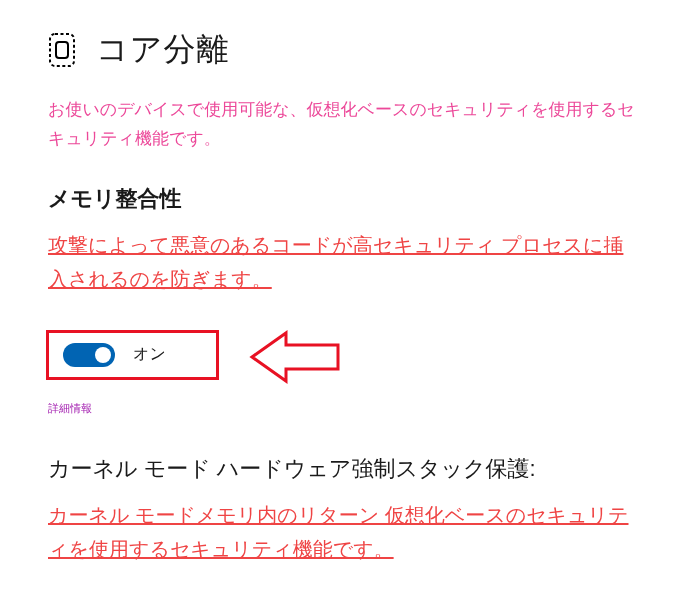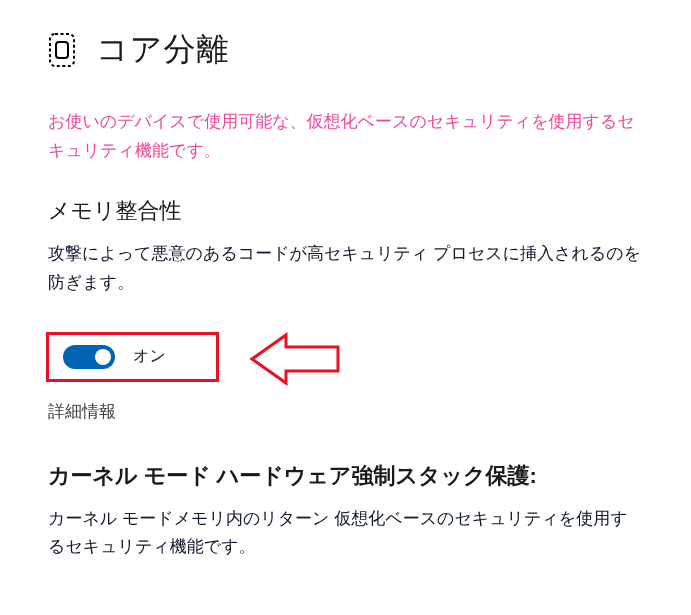--- a/index.html
+++ b/index.html
@@ -12,21 +12,21 @@
       background: #ffffff;
       width: 691px;
       height: 615px;
       padding: 28px 48px;
       color: #1a1a1a;
     }
     .page-header {
       display: flex;
       align-items: center;
       gap: 20px;
-      margin-bottom: 36px;
+      margin-bottom: 24px;
     }
     .page-header .icon {
       width: 28px;
       height: 36px;
       display: flex;
       align-items: center;
       justify-content: center;
     }
     .page-title {
       font-size: 32px;
@@ -34,28 +34,29 @@
       letter-spacing: 1px;
     }
     .description {
       font-size: 17px;
       color: #ec4899;
       line-height: 1.7;
       margin-bottom: 30px;
     }
     .section-heading {
       font-size: 22px;
-      font-weight: 400;
+      font-weight: 700;
       margin-bottom: 14px;
     }
     .section-description {
-      font-size: 17px;
-      color: #0f172a;
+      font-size: 20px;
+      color: #ef4444;
       line-height: 1.7;
       margin-bottom: 34px;
+      text-decoration: underline;
     }
     .toggle-highlight {
       display: inline-flex;
       align-items: center;
       border: 3px solid #e81123;
       padding: 10px 50px 10px 14px;
       gap: 18px;
       margin-bottom: 8px;
       position: relative;
     }
@@ -85,29 +86,29 @@
       left: 200px;
       top: 50%;
       transform: translateY(-50%);
     }
     .toggle-row {
       position: relative;
       margin-bottom: 10px;
       margin-left: -2px;
     }
     .link {
-      color: #404040;
-      font-size: 17px;
+      color: #a21caf;
+      font-size: 11px;
       cursor: pointer;
       display: inline-block;
       margin-bottom: 38px;
     }
     .section-heading-2 {
       font-size: 22px;
-      font-weight: 700;
+      font-weight: 400;
       margin-bottom: 14px;
     }
   </style>
 </head>
 <body>
 
 
 
 <div class="page-header">
   <span class="icon">

